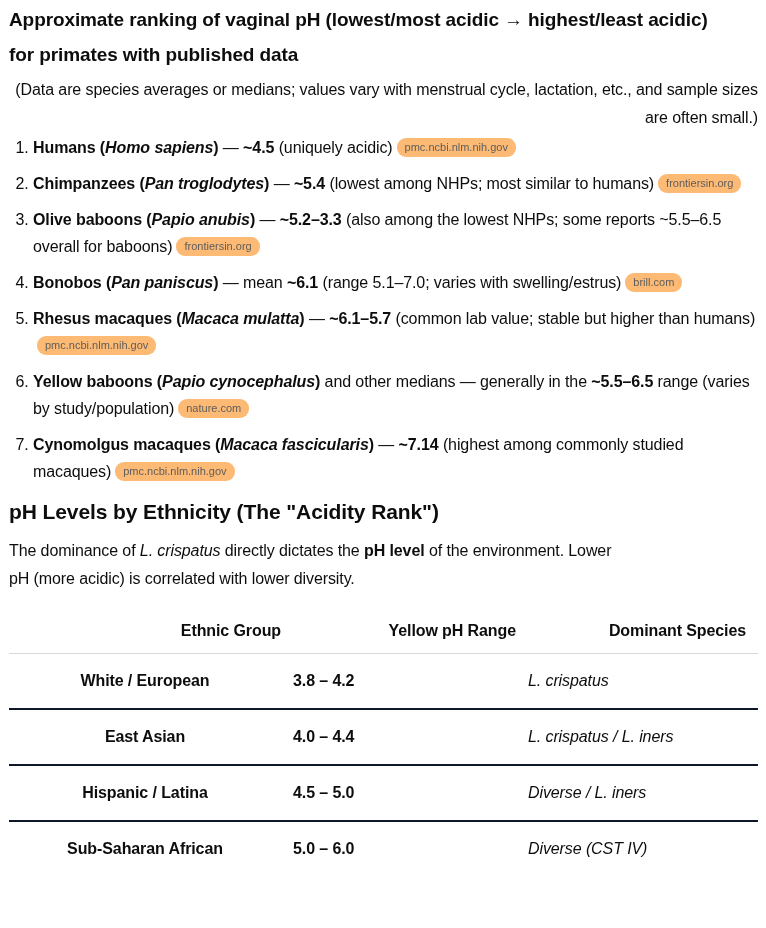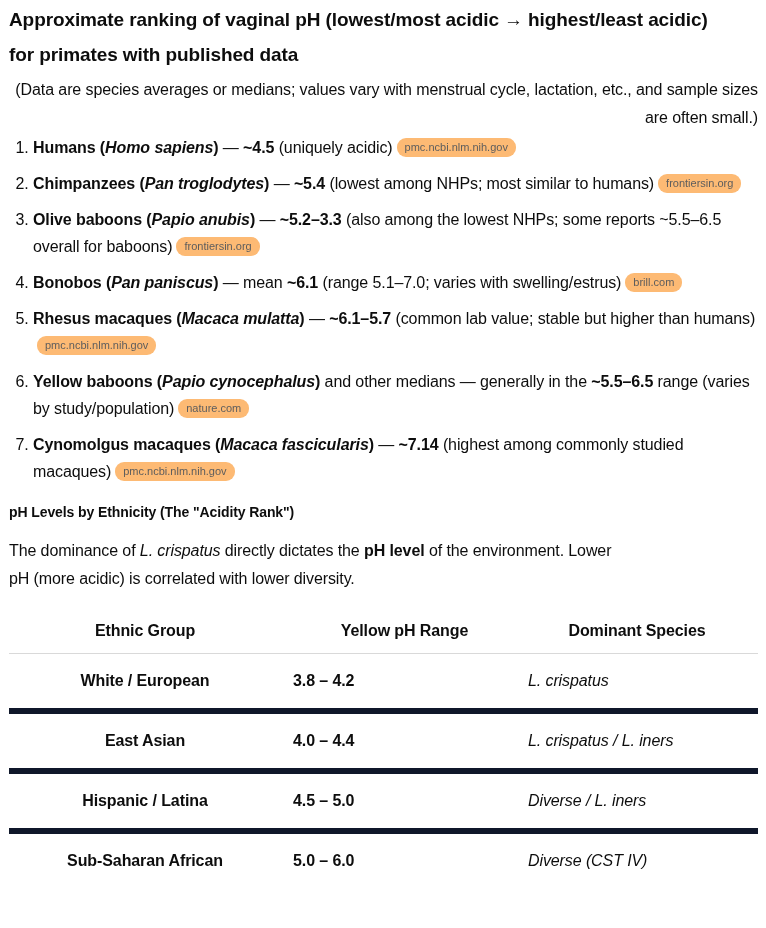--- a/index.html
+++ b/index.html
@@ -46,43 +46,43 @@
     padding: 3px 8px;
     border-radius: 9px;
     white-space: nowrap;
     position: relative;
     top: -2px;
     margin-left: 4px;
     cursor: pointer;
   }
 
   h2.section-heading {
-    font-size: 14px;
+    font-size: 21px;
     font-weight: 700;
     line-height: 30px;
     margin: 12px 0 10px 0;
   }
   .para2 { white-space: pre-line; }
 
   table.eth-table {
     border-collapse: collapse;
     margin-top: 20px;
     width: 749px;
     table-layout: fixed;
   }
   table.eth-table th {
-    text-align: center;
+    text-align: right;
     font-weight: 700;
     padding: 8px 12px 12px 0;
     border-bottom: 1px solid #d9d9d9;
     line-height: 20px;
   }
   table.eth-table td {
     padding: 17px 12px 17px 0;
-    border-bottom: 6px solid #0f172a;
+    border-bottom: 2px solid #0f172a;
     line-height: 20px;
     vertical-align: top;
   }
   table.eth-table tr:last-child td { border-bottom: none; }
   td.ph-range-cell { font-weight: 700; }
   td.dominant-species-cell { font-style: italic; }
   .b { font-weight: 700; text-align: center; }
   .i { font-style: italic; }
 </style>
 </head>

